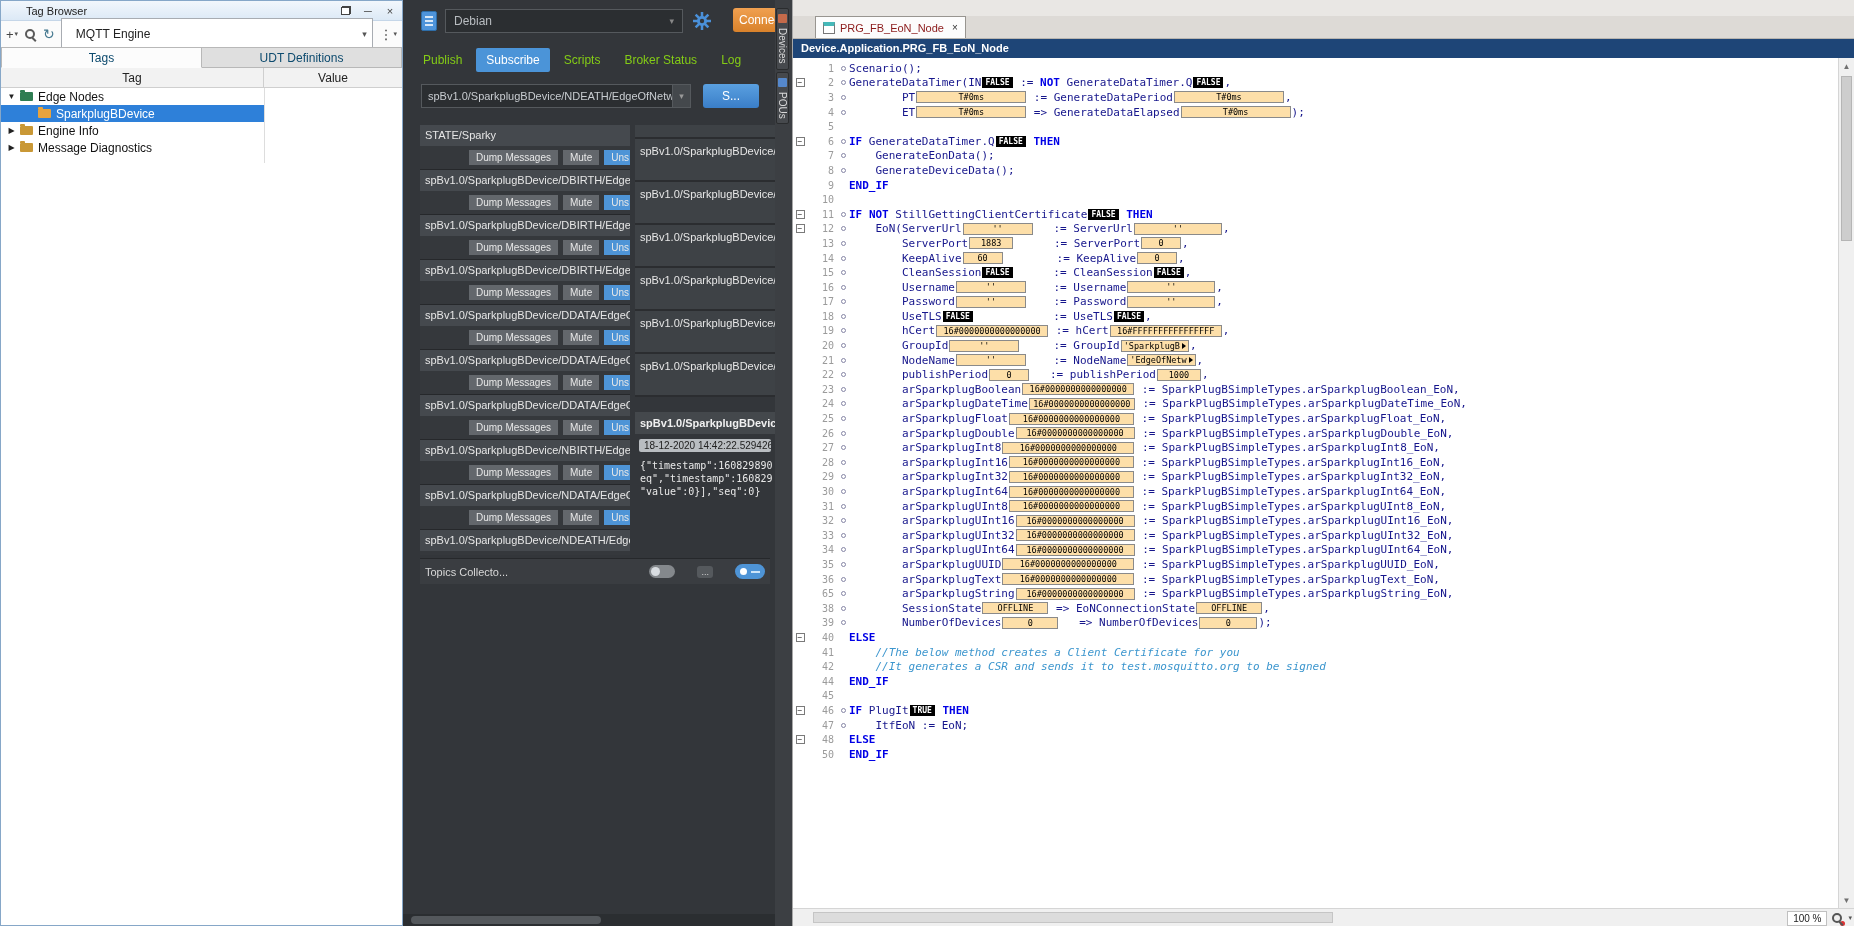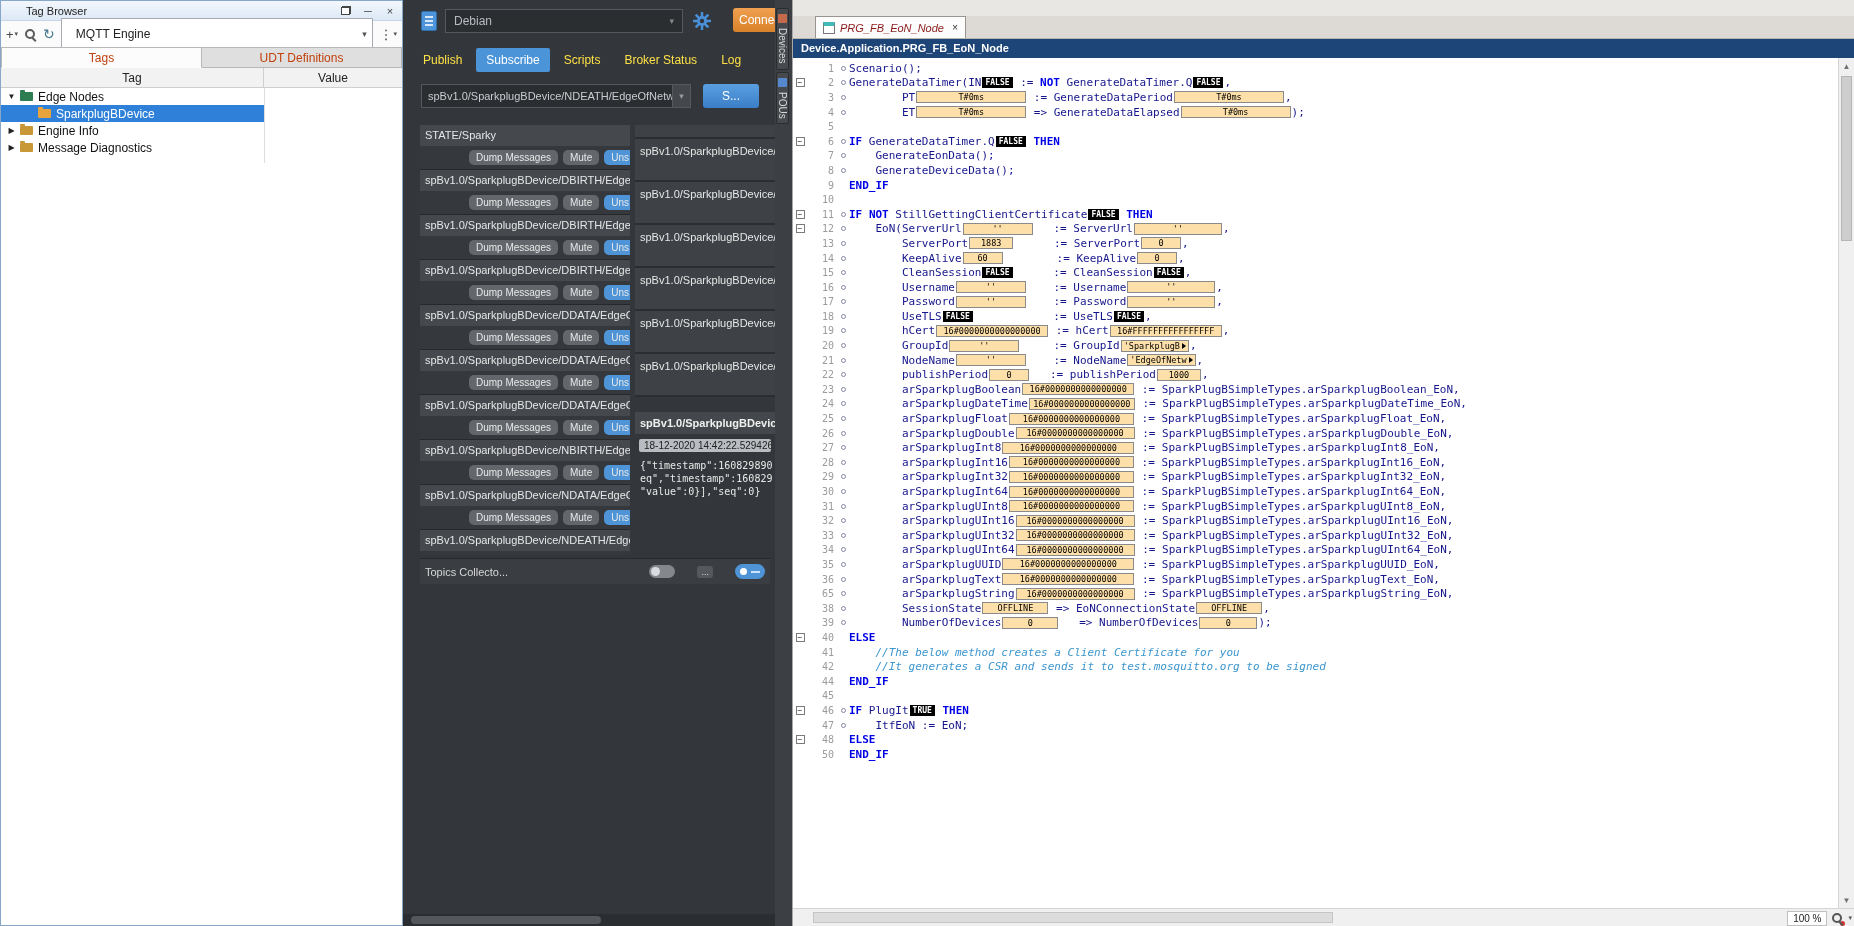--- a/index.html
+++ b/index.html
@@ -21,21 +21,21 @@
   .tb-tool{display:flex;align-items:center;color:#444;font-size:13px;}
   .tiny-arrow{font-size:7px;color:#555;margin-left:1px;}
   .ic-search{position:relative;width:13px;height:13px;display:inline-block;}
   .ic-search::before{content:'';position:absolute;left:1px;top:1px;width:6px;height:6px;border:2px solid #5A5A5A;border-radius:50%;}
   .ic-search::after{content:'';position:absolute;left:9px;top:9px;width:5px;height:2px;background:#5A5A5A;transform:rotate(45deg);transform-origin:0 0;}
   .ic-refresh{color:#44788F;font-size:14px;line-height:12px;}
   .tb-combo{flex:1;height:32px;border:1px solid #A8ACB2;background:#fff;display:flex;align-items:center;
     font-size:12px;color:#222;padding-left:14px;}
   .tb-combo .arr{margin-left:auto;width:16px;text-align:center;color:#555;font-size:9px;}
   .tb-kebab{color:#333;font-size:13px;display:flex;align-items:center;}
-  .tb-tabs{height:21px;display:flex;font-size:12px;color:#c2410c;}
+  .tb-tabs{height:21px;display:flex;font-size:12px;color:#0c4a6e;}
   .tb-tab{flex:1;display:flex;align-items:center;justify-content:center;background:#DFDFDF;
     border:1px solid #B8B8B8;border-left:none;}
   .tb-tab:first-child{border-left:1px solid #B8B8B8;}
   .tb-tab.act{background:#FCFCFC;border-bottom:1px solid #FCFCFC;}
   .tb-header{height:20px;display:flex;background:#F2F2F2;border-bottom:1px solid #CFCFCF;font-size:12px;color:#222;}
   .tb-h1{width:263px;display:flex;align-items:center;justify-content:center;border-right:1px solid #CFCFCF;}
   .tb-h2{flex:1;display:flex;align-items:center;justify-content:center;}
   .tb-coldivider{position:absolute;left:263px;top:87px;height:75px;border-left:1px solid #DDD;}
   .tb-row{height:17px;display:flex;align-items:center;font-size:12px;color:#111;white-space:nowrap;}
   .tb-row.sel{background:#2E80D9;color:#fff;width:263px;}
@@ -48,35 +48,35 @@
   .mq-top{display:flex;align-items:center;gap:8px;padding:8px 0 0 18px;height:34px;}
   .ic-doc{width:16px;height:20px;background:#4E94DB;border:1px solid #2E6EA9;border-radius:2px;position:relative;flex:none;}
   .ic-doc::before{content:'';position:absolute;left:3px;top:4px;width:8px;height:2px;background:#D8E8F8;box-shadow:0 4px 0 #D8E8F8,0 8px 0 #D8E8F8;}
   .mq-combo{width:238px;height:24px;background:#2B2E31;border:1px solid #55595D;display:flex;align-items:center;
     padding:0 8px;font-size:12px;color:#B8BCC0;}
   .mq-combo .arr{margin-left:auto;color:#888;font-size:9px;}
   .mq-gear{width:22px;height:22px;display:flex;align-items:center;justify-content:center;}
   .mq-connect{position:absolute;right:0;top:8px;width:42px;height:24px;background:linear-gradient(#F0A050,#D9822B);
     border-radius:3px 0 0 3px;color:#fff;font-size:12px;display:flex;align-items:center;padding-left:6px;overflow:hidden;white-space:nowrap;}
   .mq-tabs{display:flex;align-items:center;gap:4px;margin:12px 0 0 10px;height:28px;}
-  .mtab{padding:5px 10px;font-size:12px;color:#fde047;cursor:default;}
+  .mtab{padding:5px 10px;font-size:12px;color:#84cc16;cursor:default;}
   .mtab.act{background:#4B94D8;color:#fff;border-radius:2px;}
   .mq-topicrow{display:flex;margin:10px 0 0 18px;height:24px;}
   .mq-topicinput{width:252px;background:#2B2E31;border:1px solid #55595D;color:#C8CCD0;font-size:11px;
     padding:0 6px;line-height:22px;white-space:nowrap;overflow:hidden;}
   .mq-topicarr{width:18px;background:#44484C;border:1px solid #55595D;border-left:none;color:#999;
     font-size:9px;display:flex;align-items:center;justify-content:center;}
   .mq-subbtn{margin-left:12px;width:56px;background:linear-gradient(#5AA0E0,#3A7EC8);border-radius:3px;
     color:#fff;font-size:12px;display:flex;align-items:center;justify-content:center;}
   .mq-sublist{position:absolute;left:17px;top:125px;width:210px;height:430px;overflow:hidden;background:#33363A;}
   .sub-item{border-bottom:1px solid #26282B;}
   .sub-topic{height:21px;line-height:21px;padding:0 5px;background:#45494E;color:#E6E6E6;font-size:11px;
     white-space:nowrap;overflow:hidden;}
   .sub-btns{height:23px;display:flex;gap:5px;align-items:center;justify-content:flex-end;background:#35383C;padding:0;}
-  .sbtn{background:#63676C;border-radius:5px;font-size:10px;color:#E8E8E8;padding:2px 7px;white-space:nowrap;}
+  .sbtn{background:#63676C;border-radius:0;font-size:10px;color:#E8E8E8;padding:2px 7px;white-space:nowrap;}
   .sbtn.uns{background:#4E94D6;margin-right:-6px;}
   .mq-msgcol{position:absolute;left:232px;top:125px;width:140px;height:430px;overflow:hidden;}
   .mq-msglist{height:287px;overflow:hidden;}
   .msg-item{height:43px;background:#3E4246;border-bottom:2px solid #2B2D30;color:#E6E6E6;font-size:11px;
     padding:6px 5px 0;white-space:nowrap;overflow:hidden;}
   .msg-item.partial{height:14px;padding:0;}
   .mq-detail{height:143px;background:#33363A;overflow:hidden;}
   .det-title{padding:5px 5px;background:#44484C;font-size:11px;font-weight:bold;color:#F0F0F0;
     white-space:nowrap;overflow:hidden;}
   .det-ts{display:inline-block;background:#B9BDC1;color:#222;font-size:10px;padding:1px 5px;margin:5px 4px 3px;
@@ -99,21 +99,21 @@
   #side-tabs{position:absolute;left:775px;top:0;width:17px;height:926px;background:#3C3F43;padding-top:6px;}
   .vtab{writing-mode:vertical-rl;display:flex;align-items:center;gap:5px;background:#46494D;
     border:1px solid #2A2C2E;border-radius:2px;color:#D8D8D8;font-size:10px;padding:5px 0;margin:2px 1px;}
   .vicon{width:9px;height:9px;display:inline-block;border-radius:1px;flex:none;}
   .vicon.dev{background:#C46A4A;}
   .vicon.pou{background:#5588CC;}
 
   
   #codesys{position:absolute;left:792px;top:0;width:1062px;height:926px;background:#fff;border-left:1px solid #A8A8A8;}
   .cs-topstrip{height:16px;background:#E9E7E4;}
-  .cs-tabbar{height:23px;background:#DDDAD6;border-bottom:1px solid #B8B5B0;display:flex;align-items:flex-end;padding-left:22px;font-style:italic;}
+  .cs-tabbar{height:23px;background:#DDDAD6;border-bottom:1px solid #B8B5B0;display:flex;align-items:flex-end;padding-left:22px;}
   .cs-tab{background:#FCFCFC;border:1px solid #989590;border-bottom:none;height:22px;display:flex;
     align-items:center;gap:5px;padding:0 7px;font-size:11px;color:#8B1A1A;}
   .pou-icon{width:12px;height:12px;border:1px solid #777;background:#fff;border-top:4px solid #45B8B8;flex:none;}
   .tab-close{color:#333;font-size:10px;margin-left:3px;}
   .cs-breadcrumb{height:19px;background:#1E4577;color:#fff;font-size:11px;font-weight:bold;line-height:19px;padding-left:8px;}
   .cs-code{position:absolute;top:58px;left:0;width:1046px;height:850px;background:#fff;overflow:hidden;
     font-family:"DejaVu Sans Mono",monospace;font-size:11px;padding-top:3px;}
   .code-line{height:14.6px;display:flex;align-items:center;white-space:pre;}
   .ln-fold{width:14px;display:flex;align-items:center;justify-content:center;flex:none;}
   .foldbox{width:9px;height:9px;border:1px solid #7A7A7A;background:#fff;color:#333;font-size:8px;

